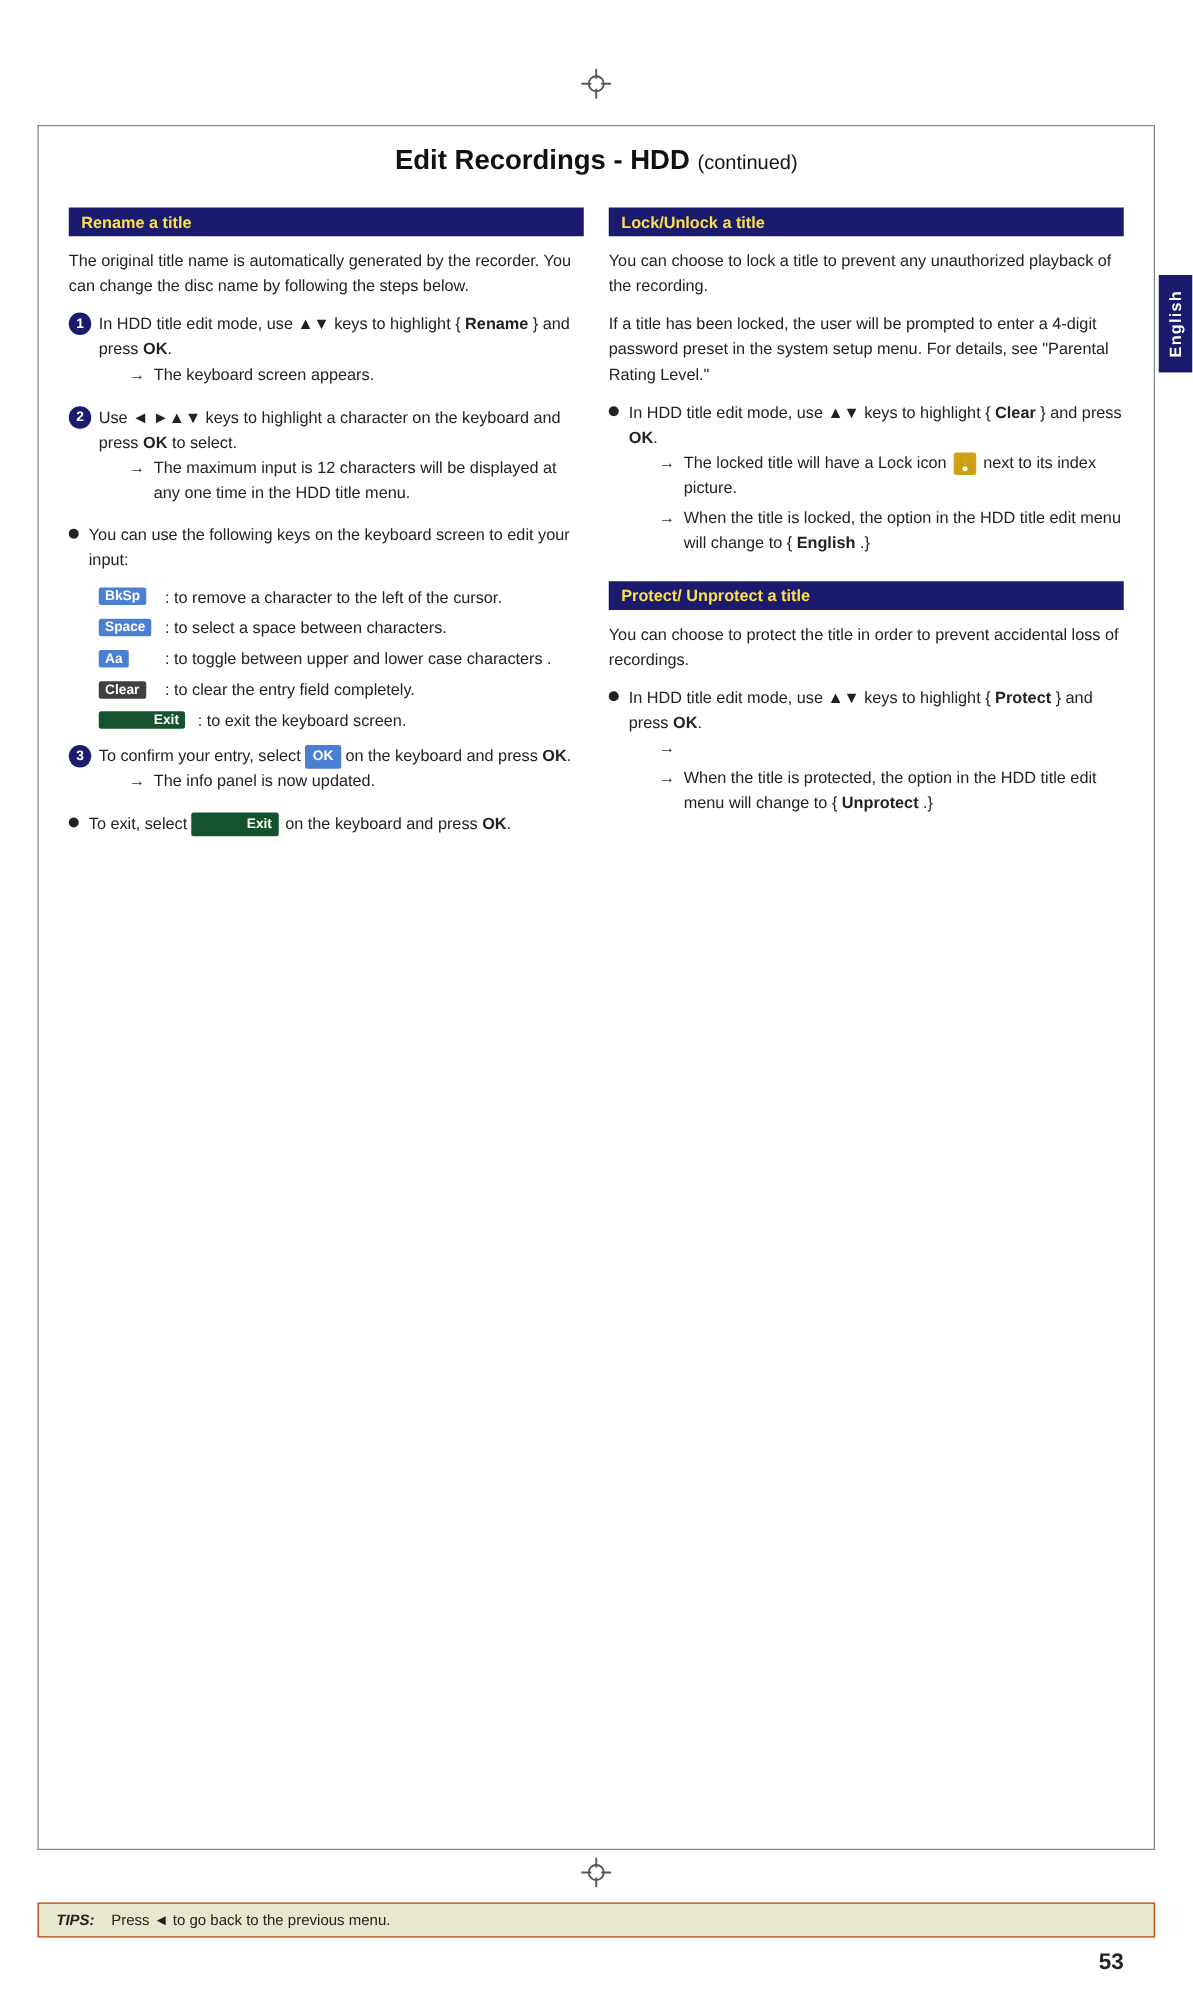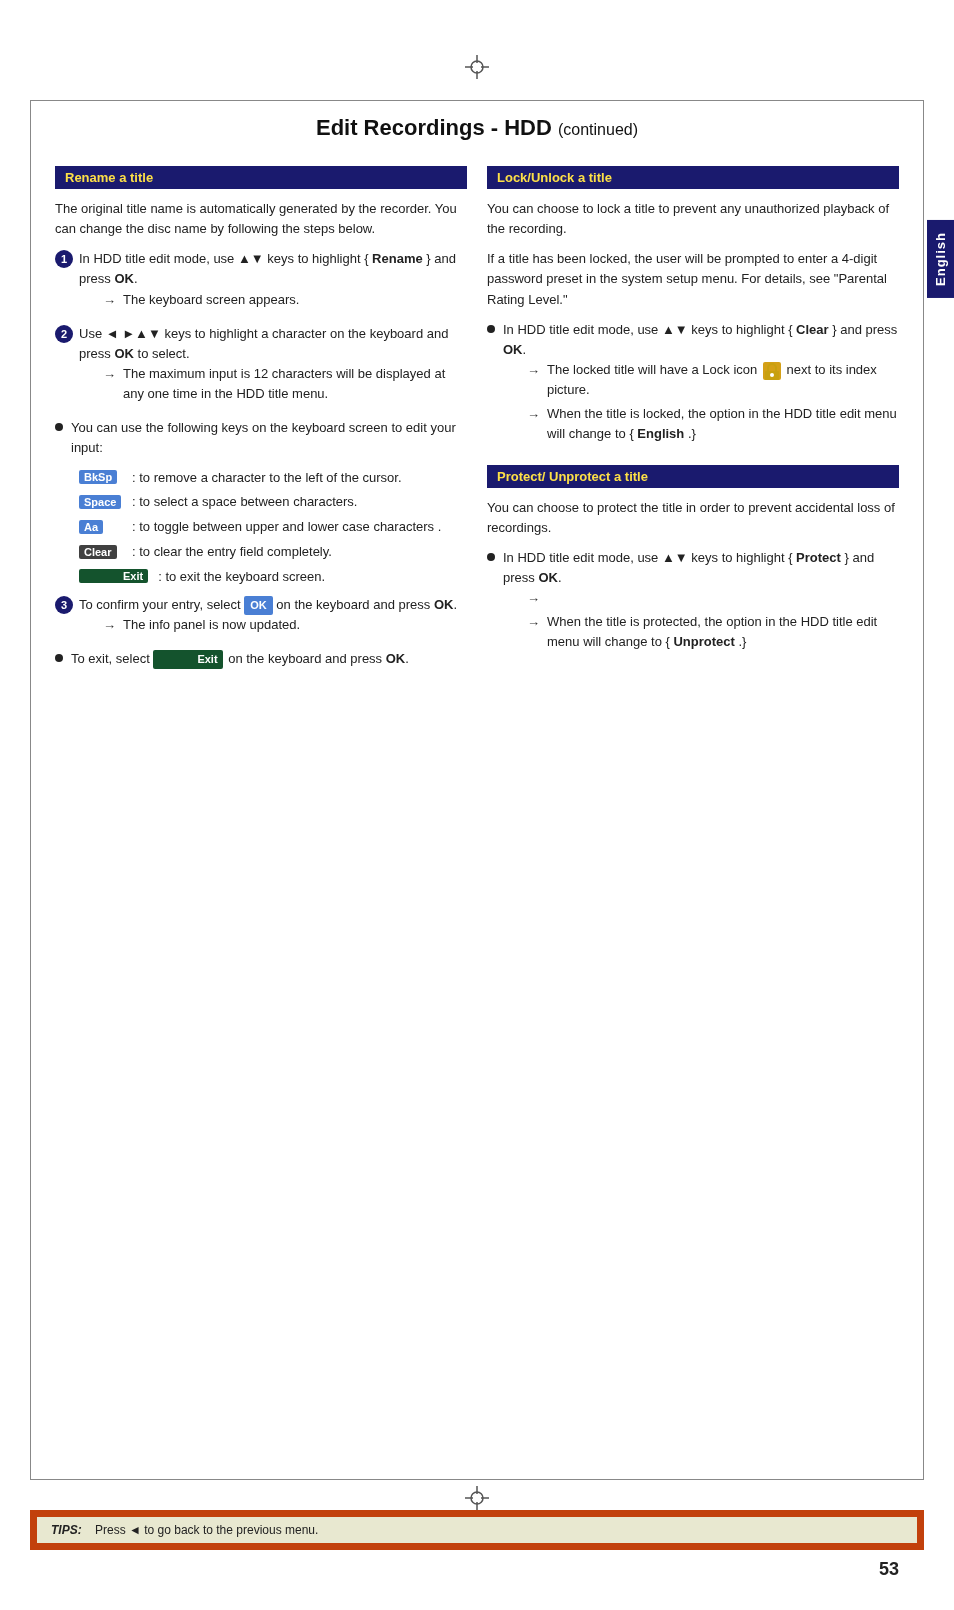--- a/index.html
+++ b/index.html
@@ -275,21 +275,21 @@
       margin: 0 2px;
     }
 
     
     .tips-bar {
       position: absolute;
       bottom: 60px;
       left: 30px;
       right: 30px;
       background: #e8e8d0;
-      border: 7px solid #c2410c;
+      border: 1px solid #c2410c;
       padding: 6px 14px;
       font-size: 12px;
       color: #222;
     }
     .tips-label {
       font-style: italic;
       font-weight: bold;
     }
 
     

